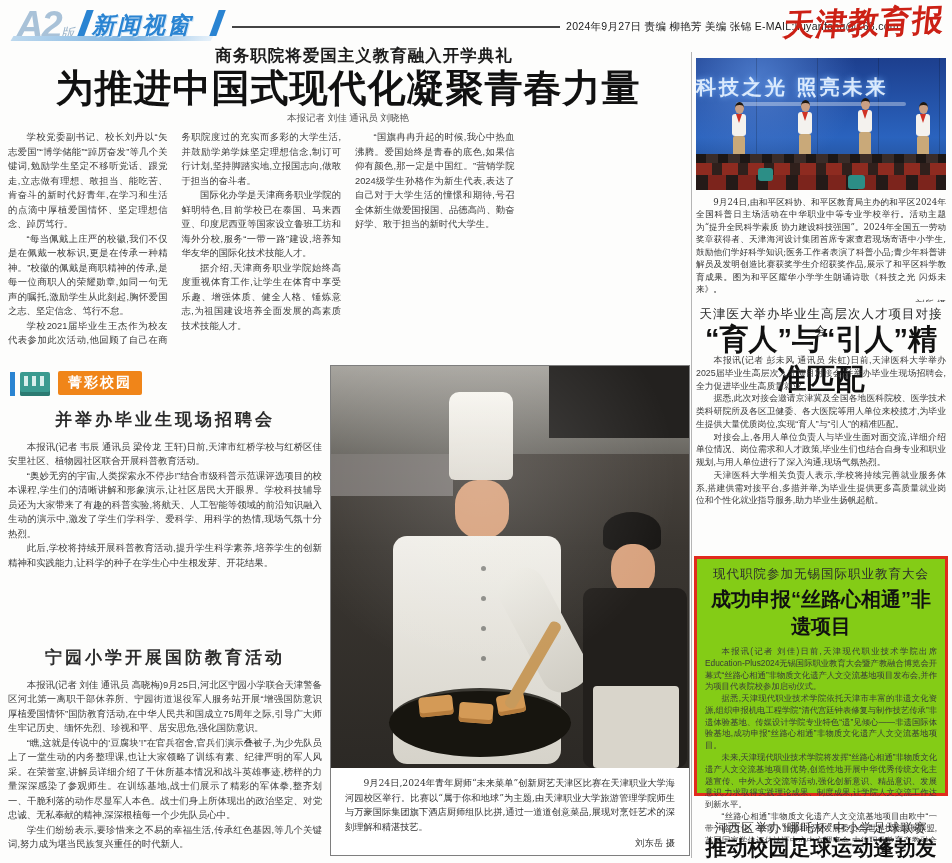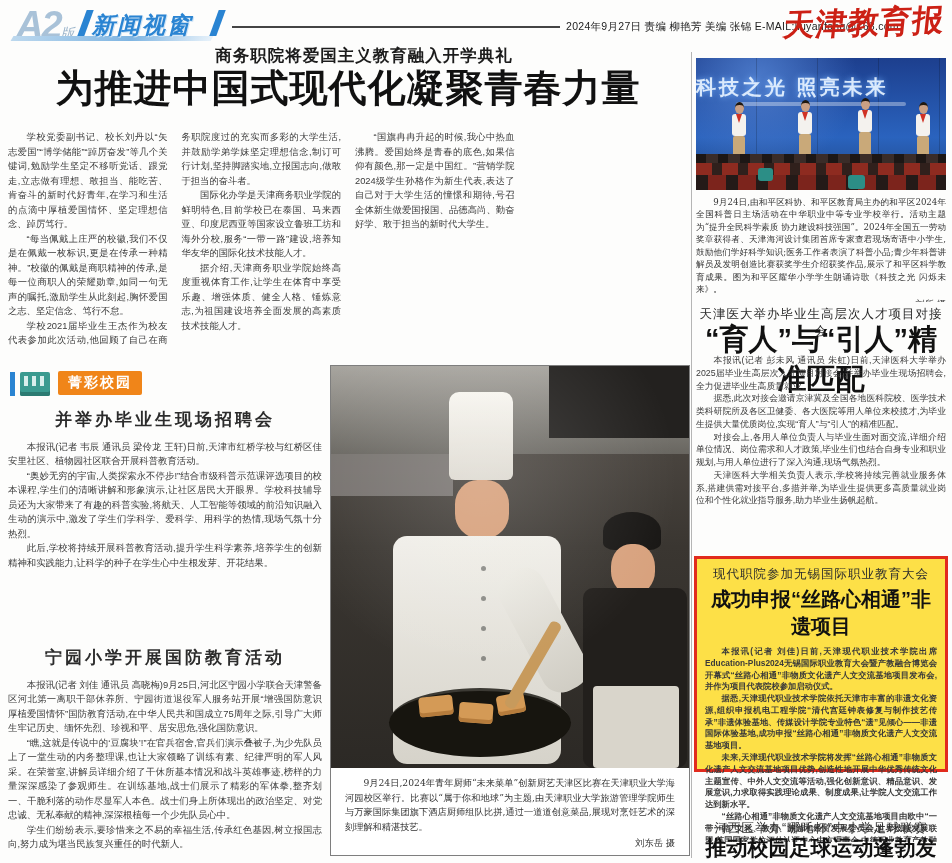--- a/index.html
+++ b/index.html
@@ -99,43 +99,44 @@
   .teal1{position:absolute;left:62px;top:14px;width:15px;height:13px;background:#2c8e86;border-radius:3px;}
   .teal2{position:absolute;left:152px;top:21px;width:17px;height:14px;background:#2c8e86;border-radius:3px;}
   .rcaption{position:absolute;left:696px;top:196px;width:250px;height:106px;overflow:hidden;
           font-family:"DejaVu Serif","Liberation Serif",serif;}
   .rcaption p{margin:0;font-size:8.6px;line-height:1.45;text-align:justify;color:#333;text-indent:2em;}
   .rkicker{position:absolute;left:696px;width:250px;text-align:center;font-size:12.5px;color:#2c2c2c;
           letter-spacing:1px;}
   .rtitle{position:absolute;left:696px;width:250px;text-align:center;font-weight:bold;color:#111;}
   .rbody{position:absolute;left:696px;width:250px;overflow:hidden;}
   .rbody .bp{font-size:8.8px;line-height:1.45;}
-  .redbox{position:absolute;left:694px;top:556px;width:254px;height:216px;border:3px solid #e12b1d;
-          box-sizing:border-box;background:#fde047;padding:5px 8px;}
+  .redbox{position:absolute;left:694px;top:556px;width:254px;height:240px;border:3px solid #e12b1d;
+          box-sizing:border-box;background:#84cc16;padding:5px 8px;}
   .redbox .kick{text-align:center;font-size:12.5px;color:#2c2c2c;letter-spacing:1px;margin-top:2px;}
   .redbox .ttl{text-align:center;font-size:20px;font-weight:bold;color:#111;margin:3px 0 6px;}
   .redbox .body{height:196px;overflow:hidden;}
-  .redbox .bp{font-size:8.3px;line-height:1.42;font-weight:bold;}
+  .redbox .bp{font-size:8.3px;line-height:1.42;}
 </style>
 </head>
 <body>
 
 <div class="page">
 
   <div class="hdr-a2"><span>A2</span><span class="ban">版</span></div>
   <div class="hdr-swoosh"></div>
   <div class="hdr-slash" style="left:82px;"></div>
   <div class="hdr-section">新闻视窗</div>
   <div class="hdr-slash" style="left:214px;"></div>
   <div class="hdr-line"></div>
   <div class="hdr-date">2024年9月27日  责编 柳艳芳  美编 张锦  E-MAIL:liuyanfang@163.com</div>
   <div class="hdr-masthead">天津教育报</div>
 
   <div class="lead-kicker">商务职院将爱国主义教育融入开学典礼</div>
   <div class="lead-title">为推进中国式现代化凝聚青春力量</div>
+  <div class="lead-byline">本报记者 刘佳 通讯员 刘晓艳</div>
   <div class="lead-body">
       <p class="bp">学校党委副书记、校长刘丹以“矢志爱国”“博学储能”“踔厉奋发”等几个关键词,勉励学生坚定不移听党话、跟党走,立志做有理想、敢担当、能吃苦、肯奋斗的新时代好青年,在学习和生活的点滴中厚植爱国情怀、坚定理想信念、踔厉笃行。</p>
       <p class="bp">“每当佩戴上庄严的校徽,我们不仅是在佩戴一枚标识,更是在传承一种精神。”校徽的佩戴是商职精神的传承,是每一位商职人的荣耀勋章,如同一句无声的嘱托,激励学生从此刻起,胸怀爱国之志、坚定信念、笃行不怠。</p>
       <p class="bp">学校2021届毕业生王杰作为校友代表参加此次活动,他回顾了自己在商务职院度过的充实而多彩的大学生活,并鼓励学弟学妹坚定理想信念,制订可行计划,坚持脚踏实地,立报国志向,做敢于担当的奋斗者。</p>
       <p class="bp">国际化办学是天津商务职业学院的鲜明特色,目前学校已在泰国、马来西亚、印度尼西亚等国家设立鲁班工坊和海外分校,服务“一带一路”建设,培养知华友华的国际化技术技能人才。</p>
       <p class="bp">据介绍,天津商务职业学院始终高度重视体育工作,让学生在体育中享受乐趣、增强体质、健全人格、锤炼意志,为祖国建设培养全面发展的高素质技术技能人才。</p>
       <p class="bp">“国旗冉冉升起的时候,我心中热血沸腾。爱国始终是青春的底色,如果信仰有颜色,那一定是中国红。”营销学院2024级学生孙格作为新生代表,表达了自己对于大学生活的憧憬和期待,号召全体新生做爱国报国、品德高尚、勤奋好学、敢于担当的新时代大学生。</p>
     </div>
 
   <div class="campus-bar"></div>
@@ -146,21 +147,21 @@
   <div class="lart-body" style="top:440px;height:198px;">
       <p class="bp">本报讯(记者 韦辰 通讯员 梁伶龙 王轩)日前,天津市红桥学校与红桥区佳安里社区、植物园社区联合开展科普教育活动。</p>
       <p class="bp">“奥妙无穷的宇宙,人类探索永不停步!”结合市级科普示范课评选项目的校本课程,学生们的清晰讲解和形象演示,让社区居民大开眼界。学校科技辅导员还为大家带来了有趣的科普实验,将航天、人工智能等领域的前沿知识融入生动的演示中,激发了学生们学科学、爱科学、用科学的热情,现场气氛十分热烈。</p>
       <p class="bp">此后,学校将持续开展科普教育活动,提升学生科学素养,培养学生的创新精神和实践能力,让科学的种子在学生心中生根发芽、开花结果。</p>
     </div>
 
   <div class="lart-title" style="top:646px;">宁园小学开展国防教育活动</div>
   <div class="lart-body" style="top:678px;height:185px;">
       <p class="bp">本报讯(记者 刘佳 通讯员 高晓梅)9月25日,河北区宁园小学联合天津警备区河北第一离职干部休养所、宁园街道退役军人服务站开展“增强国防意识 厚植爱国情怀”国防教育活动,在中华人民共和国成立75周年之际,引导广大师生牢记历史、缅怀先烈、珍视和平、居安思危,强化国防意识。</p>
       <p class="bp">“瞧,这就是传说中的‘豆腐块’!”在官兵宿舍,官兵们演示叠被子,为少先队员上了一堂生动的内务整理课,也让大家领略了训练有素、纪律严明的军人风采。在荣誉室,讲解员详细介绍了干休所基本情况和战斗英雄事迹,榜样的力量深深感染了参观师生。在训练基地,战士们展示了精彩的军体拳,整齐划一、干脆利落的动作尽显军人本色。战士们身上所体现出的政治坚定、对党忠诚、无私奉献的精神,深深根植每一个少先队员心中。</p>
-      <p class="bp">学生们纷纷表示,要珍惜来之不易的幸福生活,传承红色基因,树立报国志向,努力成为堪当民族复兴重任的时代新人。</p>
+      <p class="bp">学生们纷纷表示,要珍惜来之不易的幸福生活,传承红色基因,等几个关键词,努力成为堪当民族复兴重任的时代新人。</p>
     </div>
 
   <div class="cbox">
     <div class="cphoto">
       <div class="steel"></div>
       <div class="hood"></div>
       <div class="shelf"></div>
       <div class="chef-hat"></div>
       <div class="chef-face"></div>
       <div class="chef-coat"></div>

